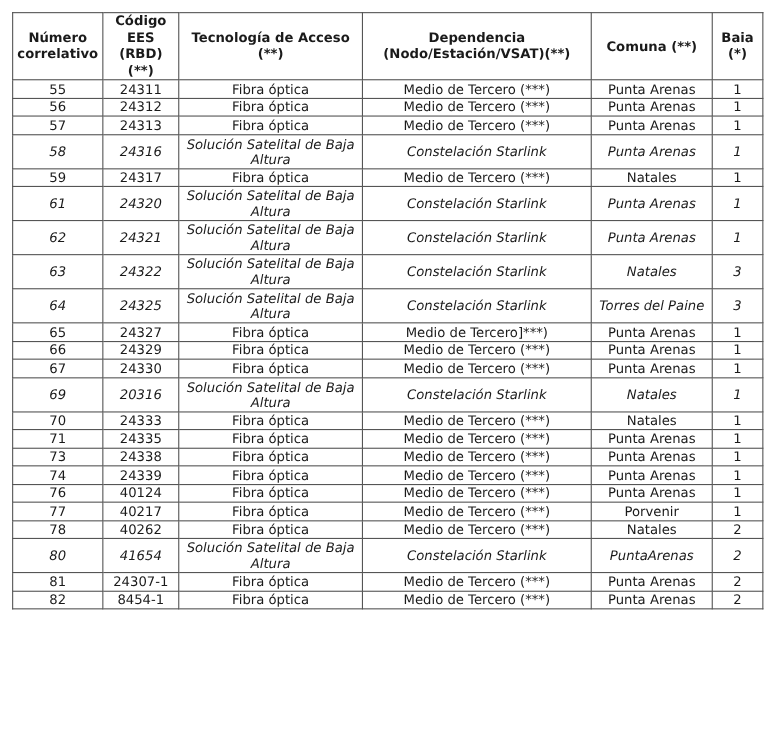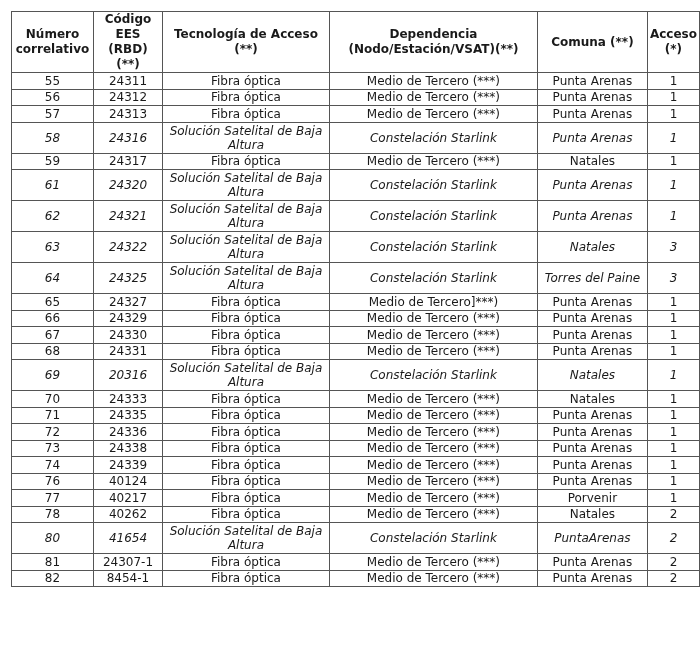--- a/index.html
+++ b/index.html
@@ -35,21 +35,21 @@
       <col class="c5">
       <col class="c6">
   </colgroup>
   <thead>
     <tr>
       <th>Número correlativo</th>
       <th>Código EES (RBD) (**)</th>
       <th>Tecnología de Acceso (**)</th>
       <th>Dependencia (Nodo/Estación/VSAT)(**)</th>
       <th>Comuna (**)</th>
-      <th>Acceso (*)</th>
+      <th>Baia (*)</th>
     </tr>
   </thead>
   <tbody id="tbody">
       <tr>
         <td>55</td>
         <td>24311</td>
         <td>Fibra óptica</td>
         <td>Medio de Tercero (***)</td>
         <td>Punta Arenas</td>
         <td>1</td>
@@ -135,55 +135,39 @@
         <td>1</td>
       </tr>
       <tr>
         <td>67</td>
         <td>24330</td>
         <td>Fibra óptica</td>
         <td>Medio de Tercero (***)</td>
         <td>Punta Arenas</td>
         <td>1</td>
       </tr>
-      <tr>
-        <td>68</td>
-        <td>24331</td>
-        <td>Fibra óptica</td>
-        <td>Medio de Tercero (***)</td>
-        <td>Punta Arenas</td>
-        <td>1</td>
-      </tr>
       <tr class="double">
         <td>69</td>
         <td>20316</td>
         <td>Solución Satelital de Baja Altura</td>
         <td>Constelación Starlink</td>
         <td>Natales</td>
         <td>1</td>
       </tr>
       <tr>
         <td>70</td>
         <td>24333</td>
         <td>Fibra óptica</td>
         <td>Medio de Tercero (***)</td>
         <td>Natales</td>
         <td>1</td>
       </tr>
       <tr>
         <td>71</td>
         <td>24335</td>
-        <td>Fibra óptica</td>
-        <td>Medio de Tercero (***)</td>
-        <td>Punta Arenas</td>
-        <td>1</td>
-      </tr>
-      <tr>
-        <td>72</td>
-        <td>24336</td>
         <td>Fibra óptica</td>
         <td>Medio de Tercero (***)</td>
         <td>Punta Arenas</td>
         <td>1</td>
       </tr>
       <tr>
         <td>73</td>
         <td>24338</td>
         <td>Fibra óptica</td>
         <td>Medio de Tercero (***)</td>

